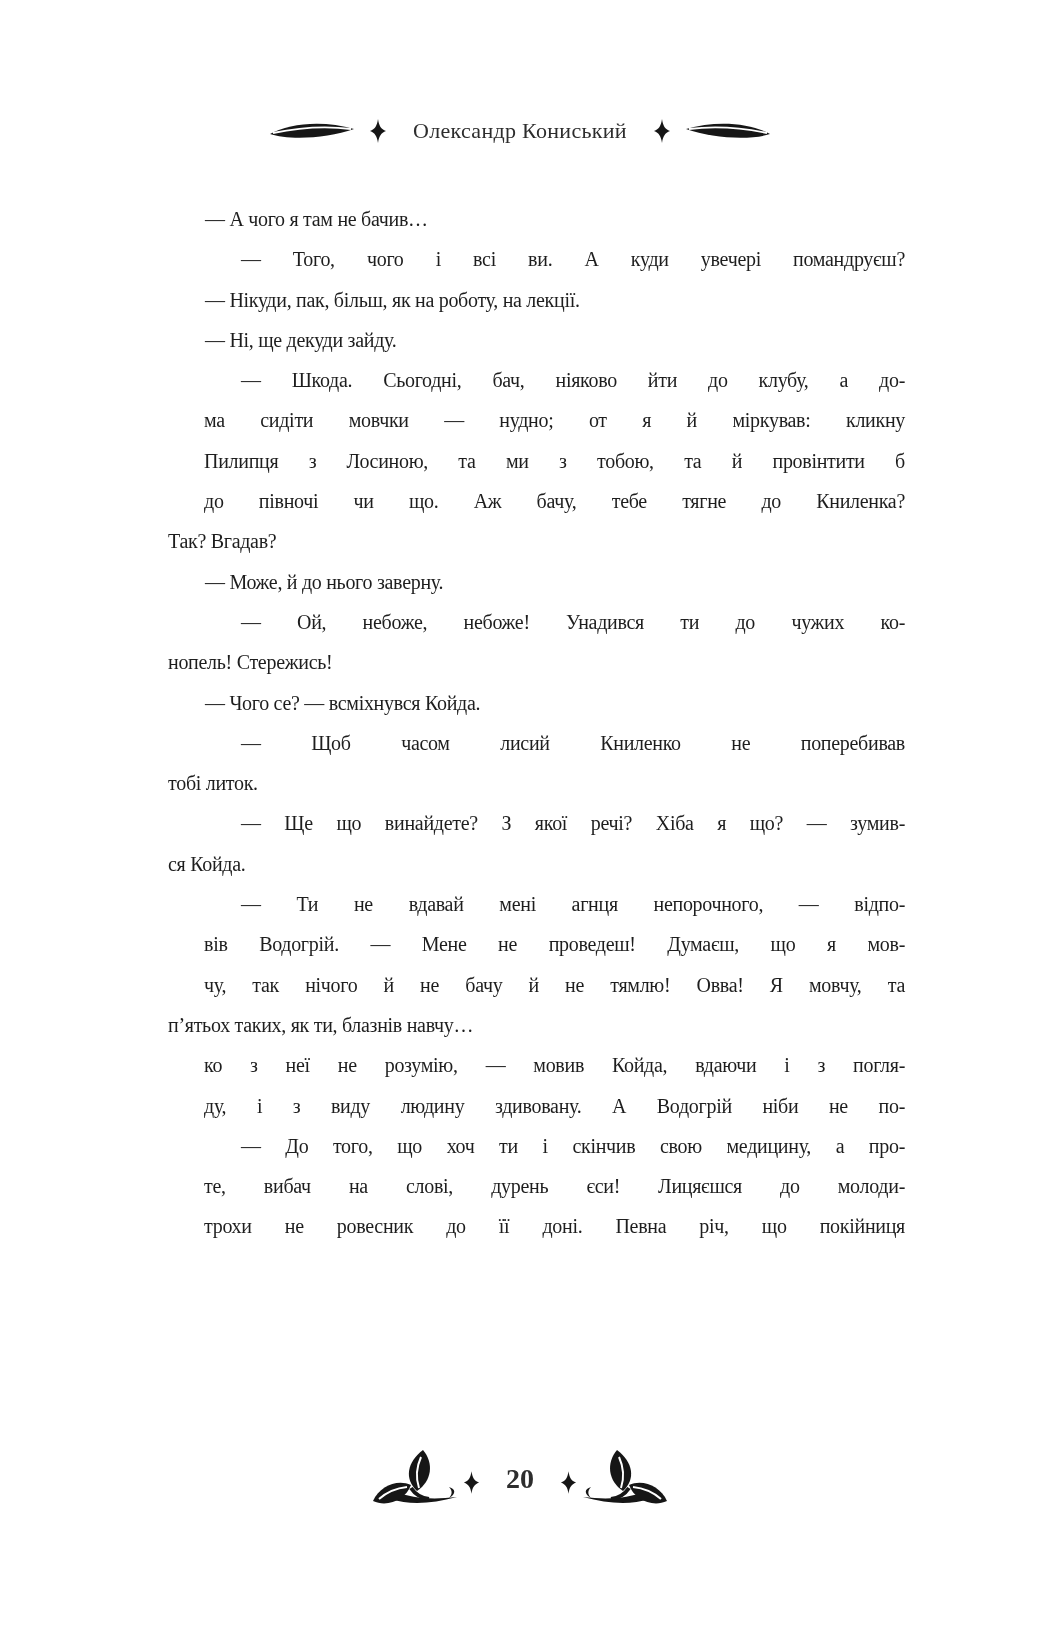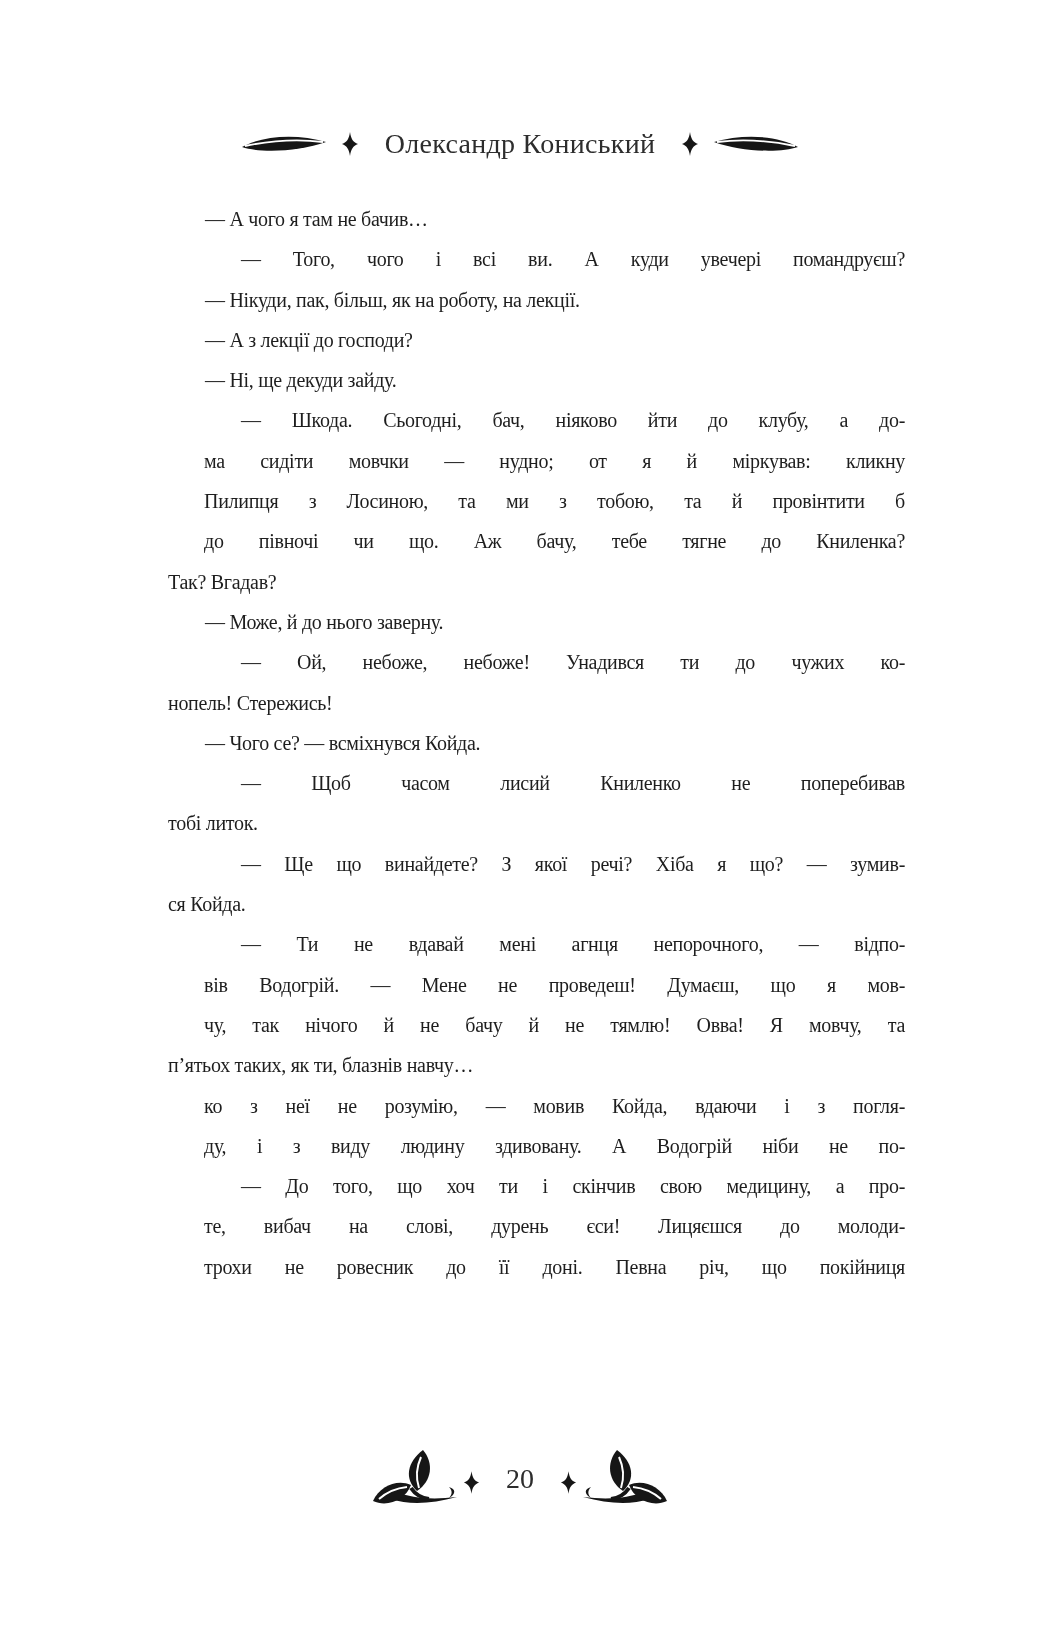--- a/index.html
+++ b/index.html
@@ -17,23 +17,23 @@
   .running-header {
     position: absolute;
     top: 116px;
     left: 0;
     width: 100%;
     display: flex;
     justify-content: center;
     align-items: center;
   }
   .running-header .author {
-    font-size: 28px;
+    font-size: 22px;
     color: #2d2d2d;
-    margin: 12px 26px;
+    margin: 2px 26px;
     letter-spacing: 0.3px;
     white-space: nowrap;
   }
   .orn { display: block; }
   .leaf-left  { margin-right: 14px; }
   .leaf-right { margin-left: 14px; transform: scaleX(-1); }
 
   
   .text-block {
     position: absolute;
@@ -54,20 +54,21 @@
 
   
   .page-footer {
     position: absolute;
     top: 1448px;
     left: 0;
     width: 100%;
     display: flex;
     justify-content: center;
     align-items: center;
+    font-weight: bold;
   }
   .page-footer .page-number {
     font-size: 28px;
     color: #2d2d2d;
     margin: 0 22px;
   }
   .sprig-right { transform: scaleX(-1); }
   .footer-star { margin: 6px 4px 0 4px; }
 </style>
 </head>
@@ -90,21 +91,20 @@
     <svg class="orn leaf-right" width="86" height="22" viewBox="0 0 86 22">
       <path d="M1,14 C20,3 55,0 85,9 C58,19 18,20 1,14 Z" fill="#161616"></path>
       <path d="M4,13 C28,8 58,6 82,9" fill="none" stroke="#ffffff" stroke-width="1.8"></path>
     </svg>
   </header>
 
   <main class="text-block">
     <div class="line indent">— А чого я там не бачив…</div>
     <div class="line indent justify">— Того, чого і всі ви. А куди увечері помандруєш?</div>
     <div class="line indent">— Нікуди, пак, більш, як на роботу, на лекції.</div>
-    <div class="line indent">— А з лекції до господи?</div>
     <div class="line indent">— Ні, ще декуди зайду.</div>
     <div class="line indent justify">— Шкода. Сьогодні, бач, ніяково йти до клубу, а до-</div>
     <div class="line justify">ма сидіти мовчки — нудно; от я й міркував: кликну</div>
     <div class="line justify">Пилипця з Лосиною, та ми з тобою, та й провінтити б</div>
     <div class="line justify">до півночі чи що. Аж бачу, тебе тягне до Книленка?</div>
     <div class="line">Так? Вгадав?</div>
     <div class="line indent">— Може, й до нього заверну.</div>
     <div class="line indent justify">— Ой, небоже, небоже! Унадився ти до чужих ко-</div>
     <div class="line">нопель! Стережись!</div>
     <div class="line indent">— Чого се? — всміхнувся Койда.</div>

